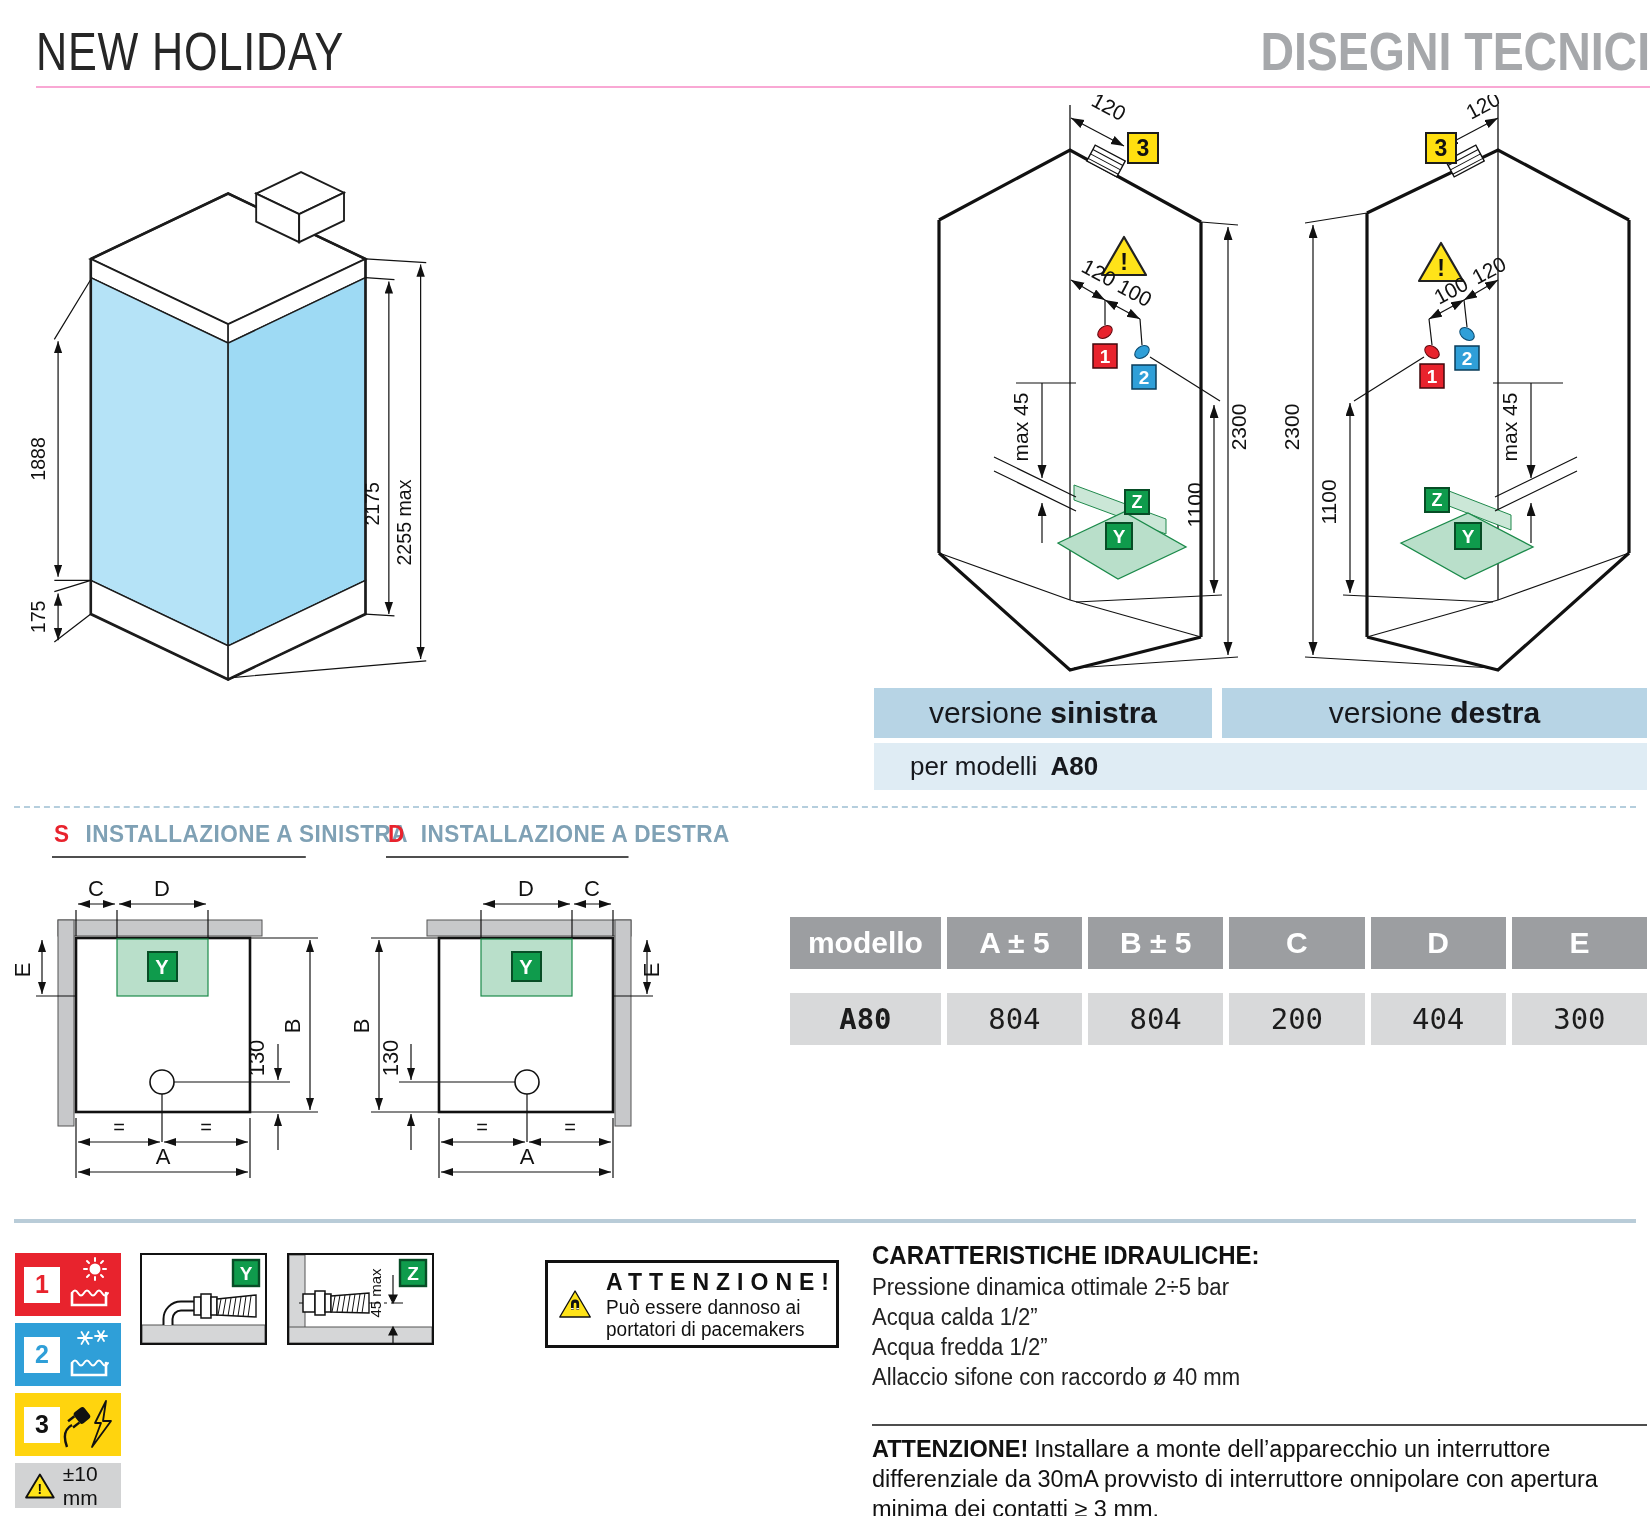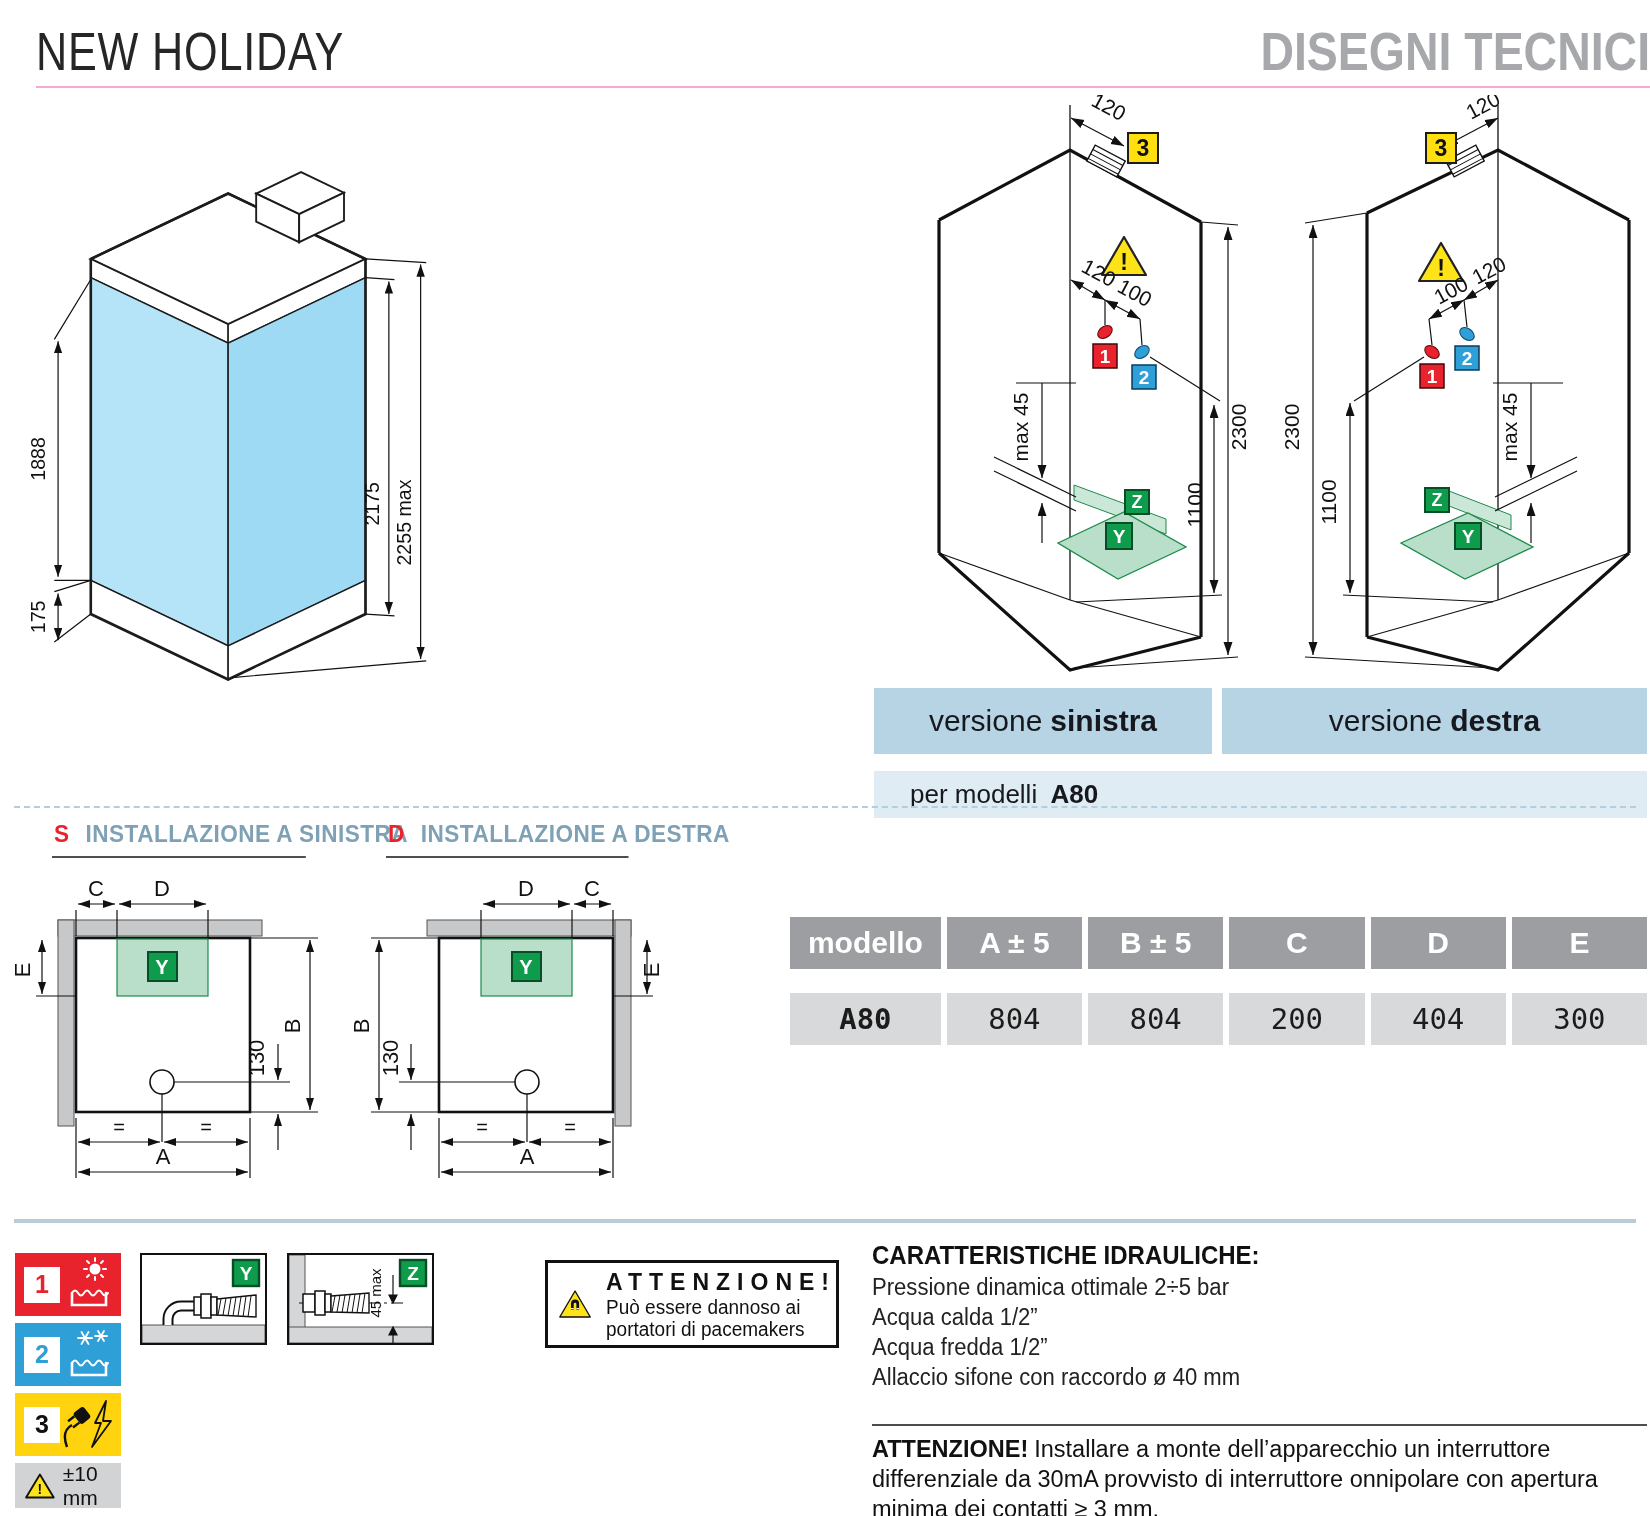--- a/index.html
+++ b/index.html
@@ -7,24 +7,24 @@
         font-family:"Liberation Sans",sans-serif;color:#1c1c1c;}
   .abs{position:absolute;}
   
   .hdr{left:36px;top:12px;width:1614px;height:74px;border-bottom:2px solid #f9a8d4;}
   .title{position:absolute;left:0;top:8px;font-size:54px;font-weight:400;letter-spacing:1px;
          color:#262626;transform:scaleX(.80);transform-origin:left center;white-space:nowrap;}
   .subtitle{position:absolute;right:0;top:8px;font-size:54px;font-weight:700;color:#a6a8ab;
          transform:scaleX(.86);transform-origin:right center;white-space:nowrap;}
   
   .vbar{display:flex;gap:10px;}
-  .vcell{background:#b7d4e5;height:66px;display:flex;align-items:center;justify-content:center;
+  .vcell{background:#b7d4e5;height:50px;display:flex;align-items:center;justify-content:center;
          font-size:30px;color:#16181d;}
   .vcell b{margin-left:8px;}
-  .models{background:#dfecf4;height:47px;line-height:47px;padding-left:36px;font-size:26px;color:#16181d;margin-top:28px;}
+  .models{background:#dfecf4;height:47px;line-height:47px;padding-left:36px;font-size:26px;color:#16181d;}
   .models b{margin-left:6px;}
   .dashdiv{border-top:2px dashed #b5cedd;}
   .soliddiv{border-top:4px solid #b9ccd8;}
   
   .planhdr{font-size:24px;letter-spacing:.5px;color:#7fa1b5;font-weight:700;
            border-bottom:2px solid #4f4f4f;padding:0 6px 8px 2px;white-space:nowrap;
            transform:scaleX(.94);transform-origin:left center;}
   .planhdr .tag{color:#e8232d;margin-right:10px;}
   
   .tbl{width:857px;}

